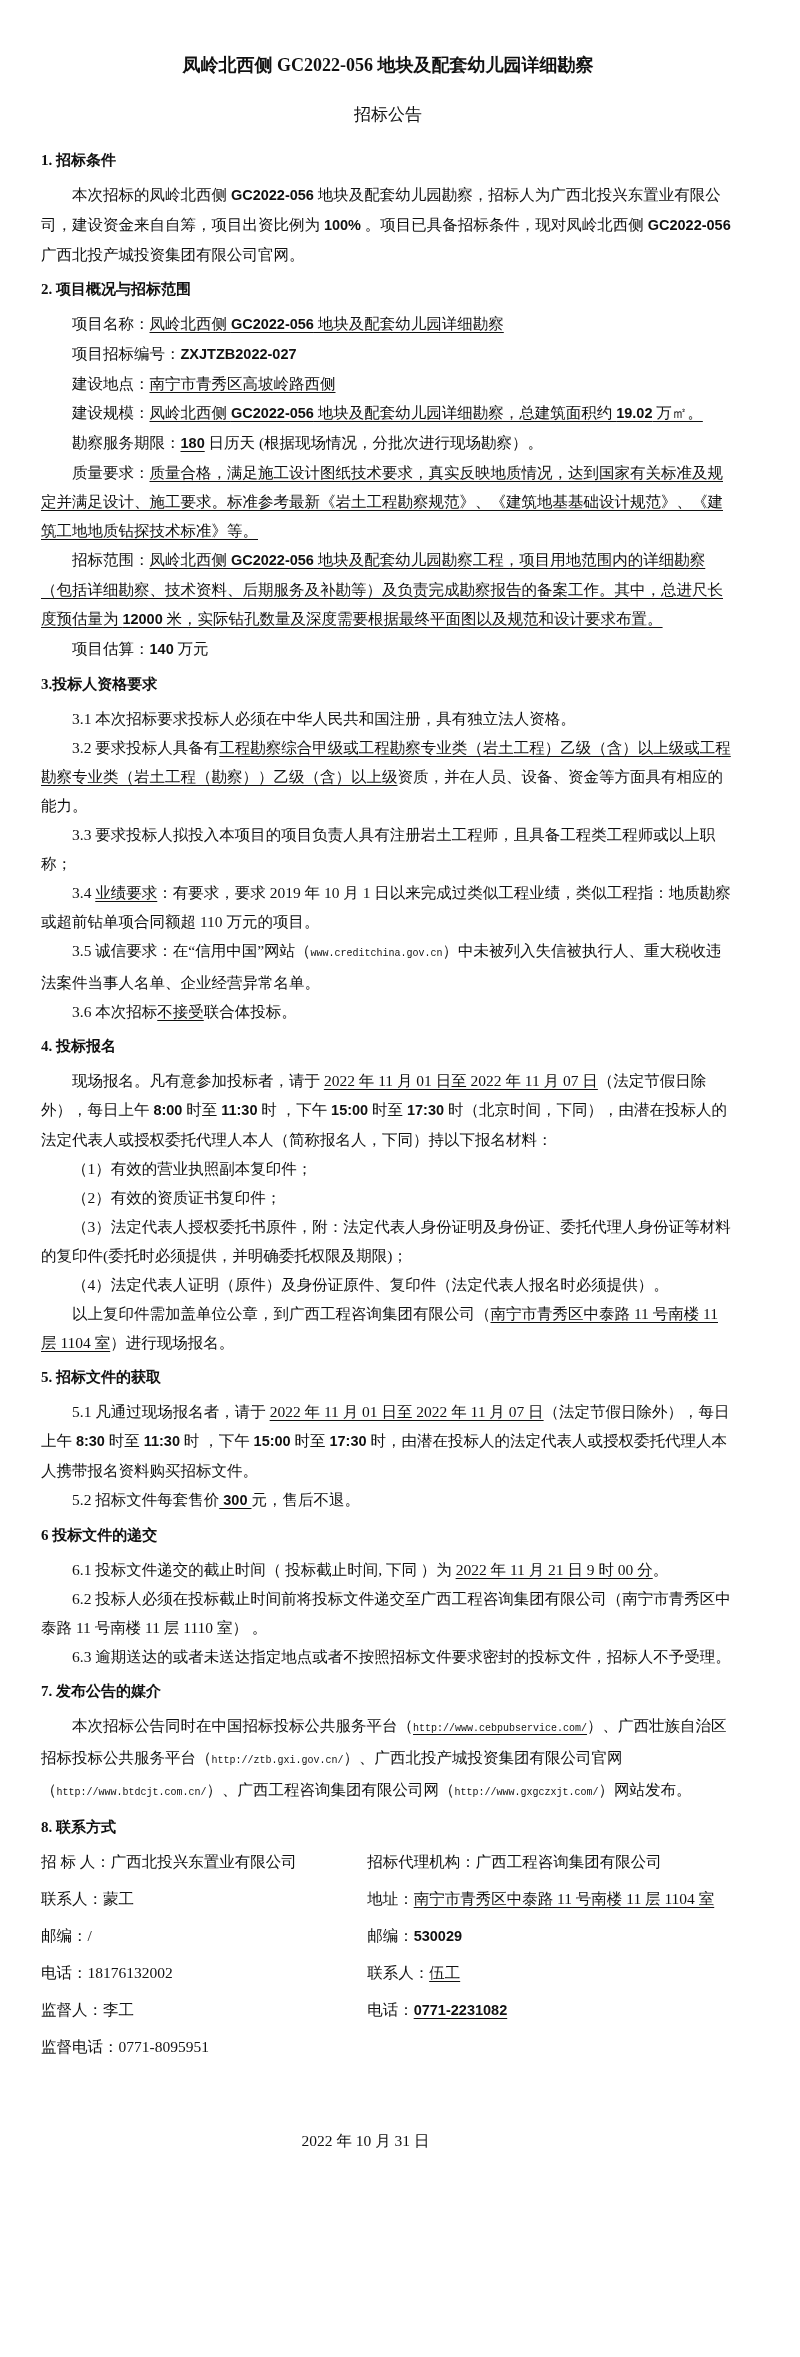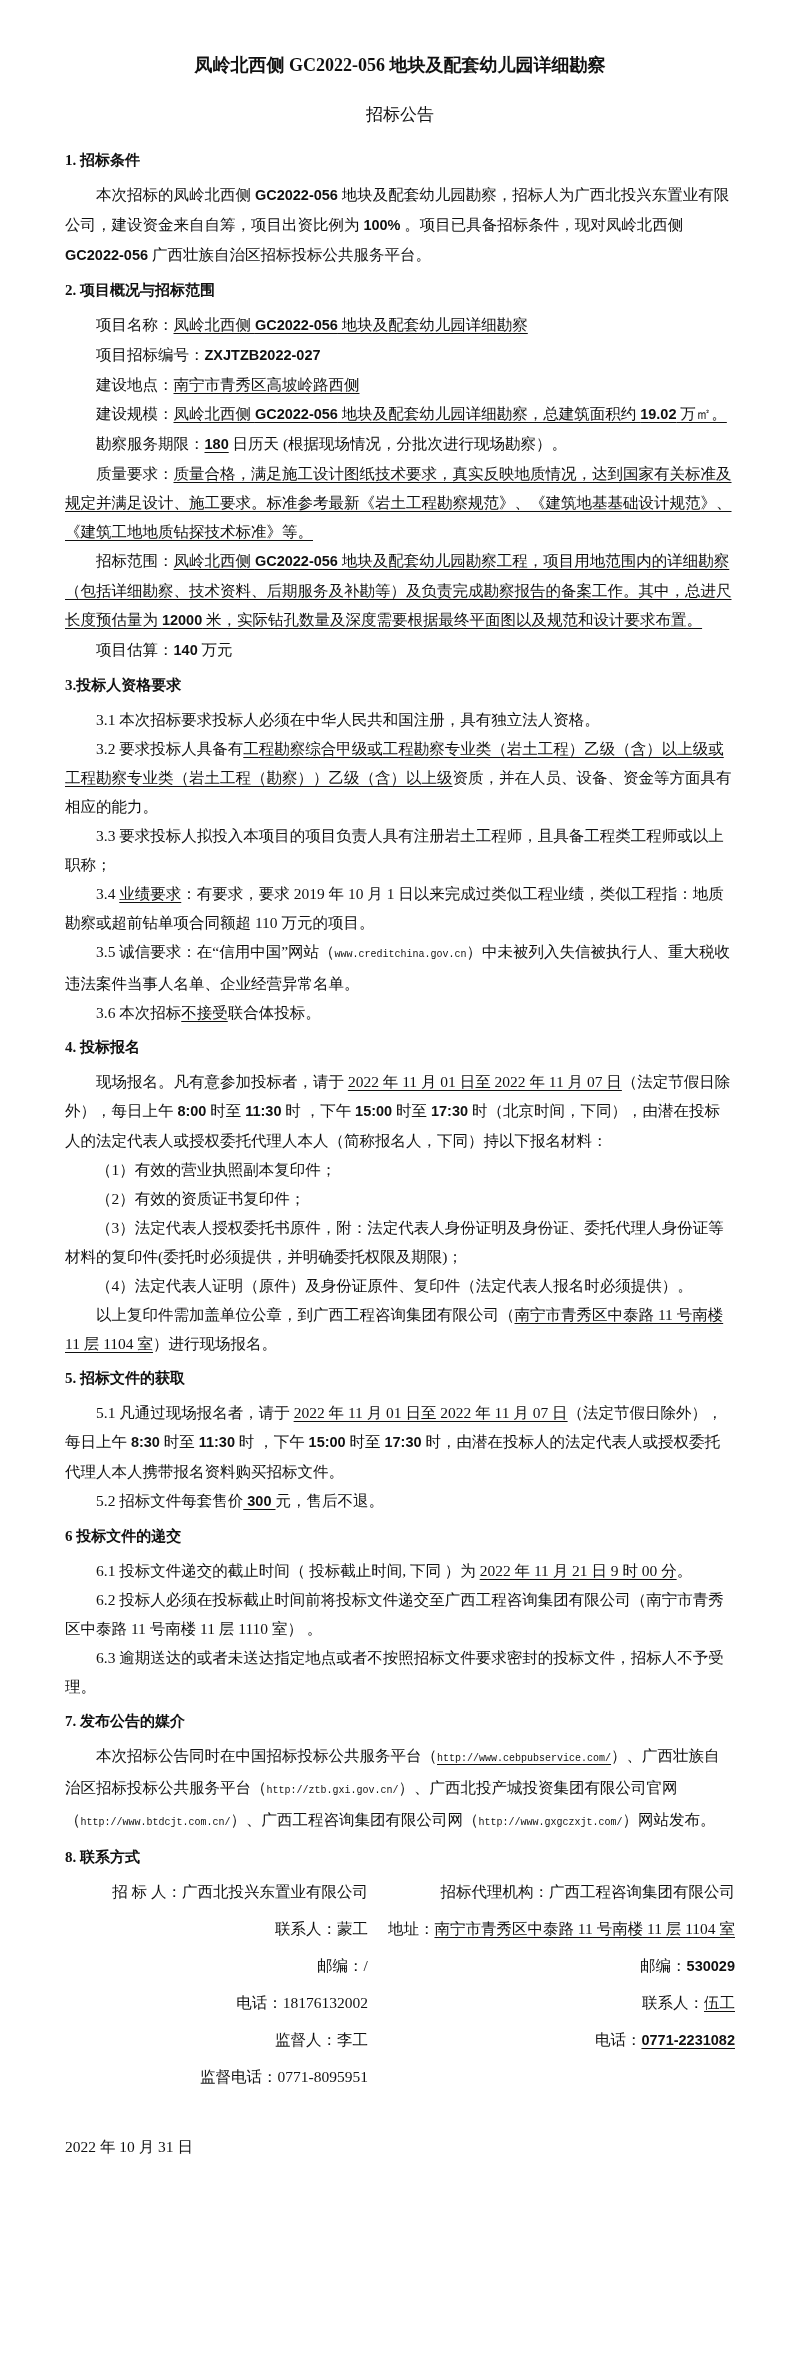--- a/index.html
+++ b/index.html
@@ -2,21 +2,21 @@
 <html><head>
 <meta charset="utf-8">
 <style>
   html,body{margin:0;padding:0;background:#ffffff;}
   body{
     width:800px;
     min-height:2357px;
     color:#111;
     font-family:"Liberation Serif","DejaVu Serif",serif;
   }
-  .page{padding:50px 65px 40px 65px;box-sizing:border-box;}
+  .page{padding:50px 65px 40px 41px;box-sizing:border-box;}
   .title{
     margin:0 0 20px 0;
     text-align:center;
     font-size:18px;
     font-weight:700;
     line-height:30px;
     font-family:"Liberation Serif","DejaVu Serif",serif;
   }
   .subtitle{
     margin:4px 0 16px 0;
@@ -31,43 +31,43 @@
     margin:6px 0 5px 0;
     font-family:Liberation Serif, serif;
     font-size:15px;
     line-height:29px;
   }
   .para{text-indent:2em;}
   .u{text-decoration:underline;text-underline-offset:3px;}
   .num{font-family:"Liberation Sans","DejaVu Sans",sans-serif;font-weight:700;font-size:14.5px;}
   .mono{font-family:"Liberation Mono","DejaVu Sans Mono",monospace;font-size:10px;}
   .contacts{display:flex;margin-top:6px;font-size:15.5px;}
-  .col{box-sizing:border-box;text-align:right;}
+  .col{box-sizing:border-box;}
   .col-left{width:47%;padding-right:12px;}
   .col-right{width:53%;}
   .contact-row{line-height:28px;margin-bottom:9px;}
   .contact-row .label{white-space:nowrap;}
   .date-line{
-    margin:32px 0 0 0;
-    text-align:left;
+    margin:56px 0 0 0;
+    text-align:center;
     padding-right:45px;
     font-size:15.5px;
     line-height:29px;
   }
 </style>
 </head>
 <body>
 
 <div class="page">
   <h1 class="title">凤岭北西侧 GC2022-056 地块及配套幼儿园详细勘察</h1>
   <h2 class="subtitle">招标公告</h2>
 
   <div class="doc-body">
       <p class="blk heading"><span class="">1. 招标条件</span></p>
-      <p class="blk para"><span class="">本次招标的凤岭北西侧 </span><span class="num">GC2022-056</span><span class=""> 地块及配套幼儿园勘察，招标人为广西北投兴东置业有限公司，建设资金来自自筹，项目出资比例为 </span><span class="num">100%</span><span class=""> 。项目已具备招标条件，现对凤岭北西侧 </span><span class="num">GC2022-056</span><span class=""> 广西壮族自治区招标投标公共服务平台。</span></p>
+      <p class="blk para"><span class="">本次招标的凤岭北西侧 </span><span class="num">GC2022-056</span><span class=""> 地块及配套幼儿园勘察，招标人为广西北投兴东置业有限公司，建设资金来自自筹，项目出资比例为 </span><span class="num">100%</span><span class=""> 。项目已具备招标条件，现对凤岭北西侧 </span><span class="num">GC2022-056</span><span class=""> 广西北投产城投资集团有限公司官网。</span></p>
       <p class="blk heading"><span class="">2. 项目概况与招标范围</span></p>
       <p class="blk para"><span class="">项目名称：</span><span class="u">凤岭北西侧 </span><span class="u num">GC2022-056</span><span class="u"> 地块及配套幼儿园详细勘察</span></p>
       <p class="blk para"><span class="">项目招标编号：</span><span class="num">ZXJTZB2022-027</span></p>
       <p class="blk para"><span class="">建设地点：</span><span class="u">南宁市青秀区高坡岭路西侧 </span></p>
       <p class="blk para"><span class="">建设规模：</span><span class="u">凤岭北西侧 </span><span class="u num">GC2022-056</span><span class="u"> 地块及配套幼儿园详细勘察，总建筑面积约 </span><span class="u num">19.02</span><span class="u"> 万㎡。</span></p>
       <p class="blk para"><span class="">勘察服务期限：</span><span class="u num">180</span><span class=""> 日历天 (根据现场情况，分批次进行现场勘察）。</span></p>
       <p class="blk para"><span class="">质量要求：</span><span class="u">质量合格，满足施工设计图纸技术要求，真实反映地质情况，达到国家有关标准及规定并满足设计、施工要求。标准参考最新《岩土工程勘察规范》、《建筑地基基础设计规范》、《建筑工地地质钻探技术标准》等。</span></p>
       <p class="blk para"><span class="">招标范围：</span><span class="u">凤岭北西侧 </span><span class="u num">GC2022-056</span><span class="u"> 地块及配套幼儿园勘察工程，项目用地范围内的详细勘察（包括详细勘察、技术资料、后期服务及补勘等）及负责完成勘察报告的备案工作。其中，总进尺长度预估量为 </span><span class="u num">12000</span><span class="u"> 米，实际钻孔数量及深度需要根据最终平面图以及规范和设计要求布置。</span></p>
       <p class="blk para"><span class="">项目估算：</span><span class="num">140</span><span class=""> 万元</span></p>
       <p class="blk heading"><span class="">3.投标人资格要求</span></p>

